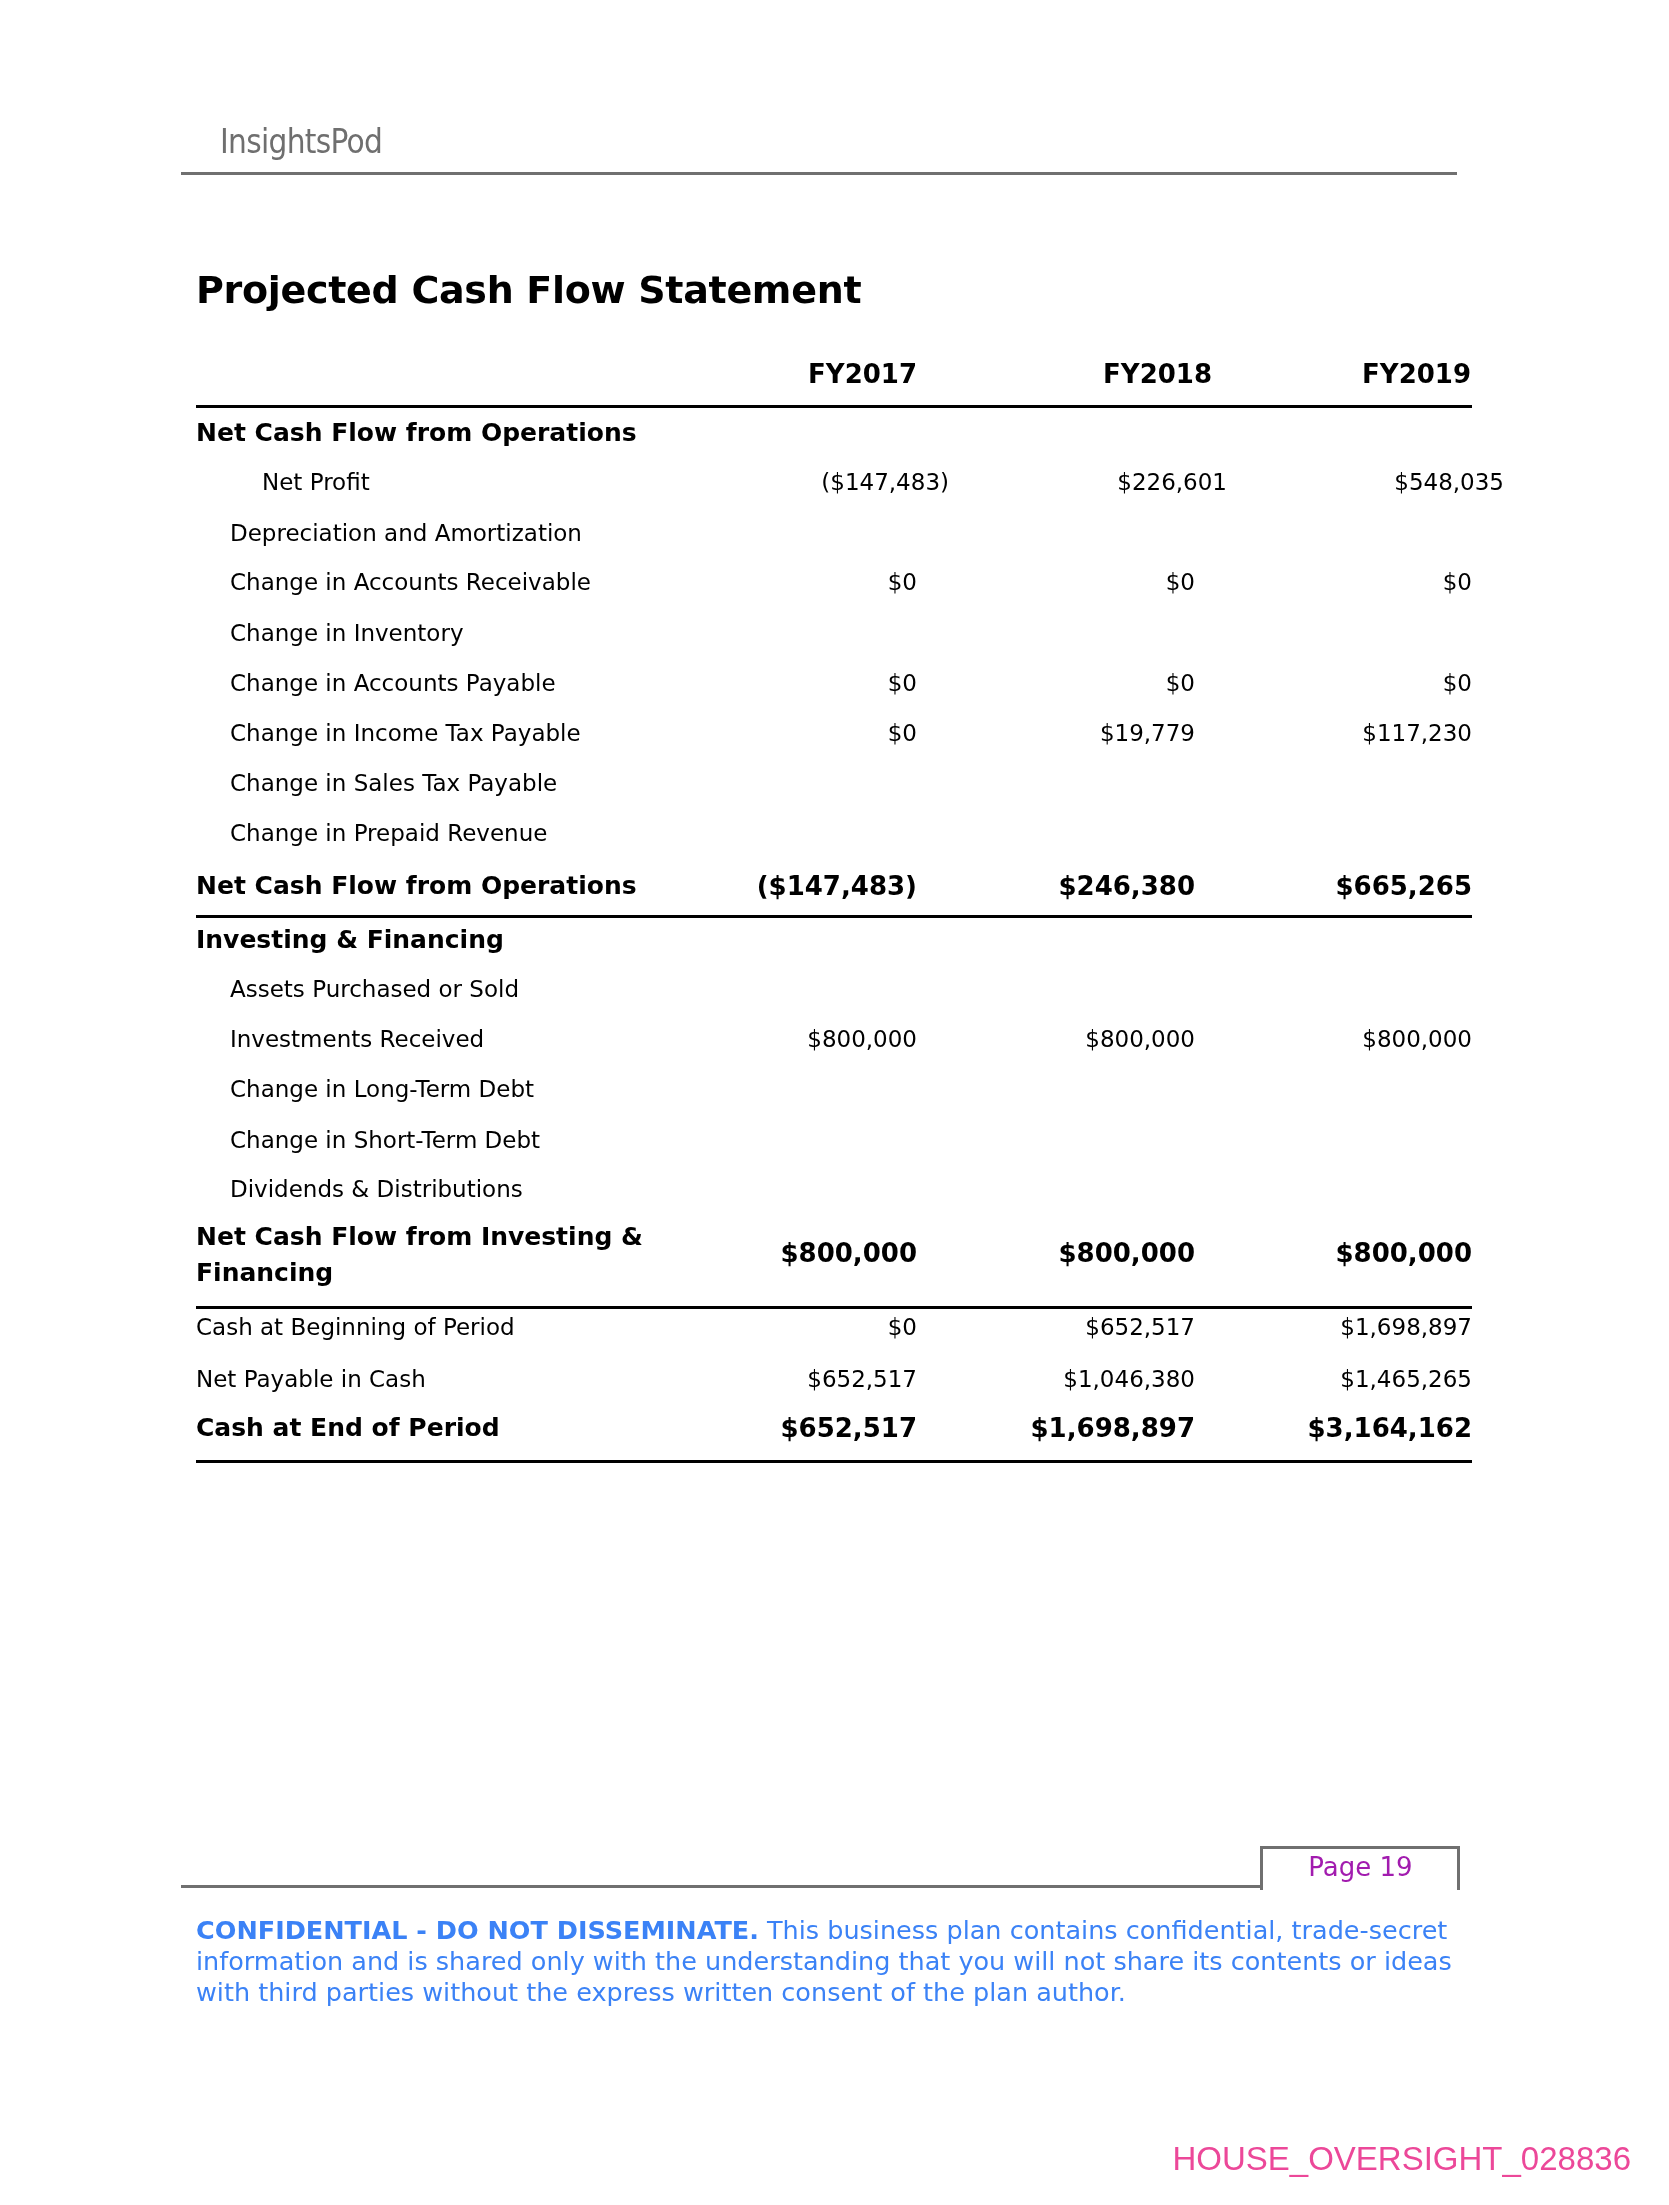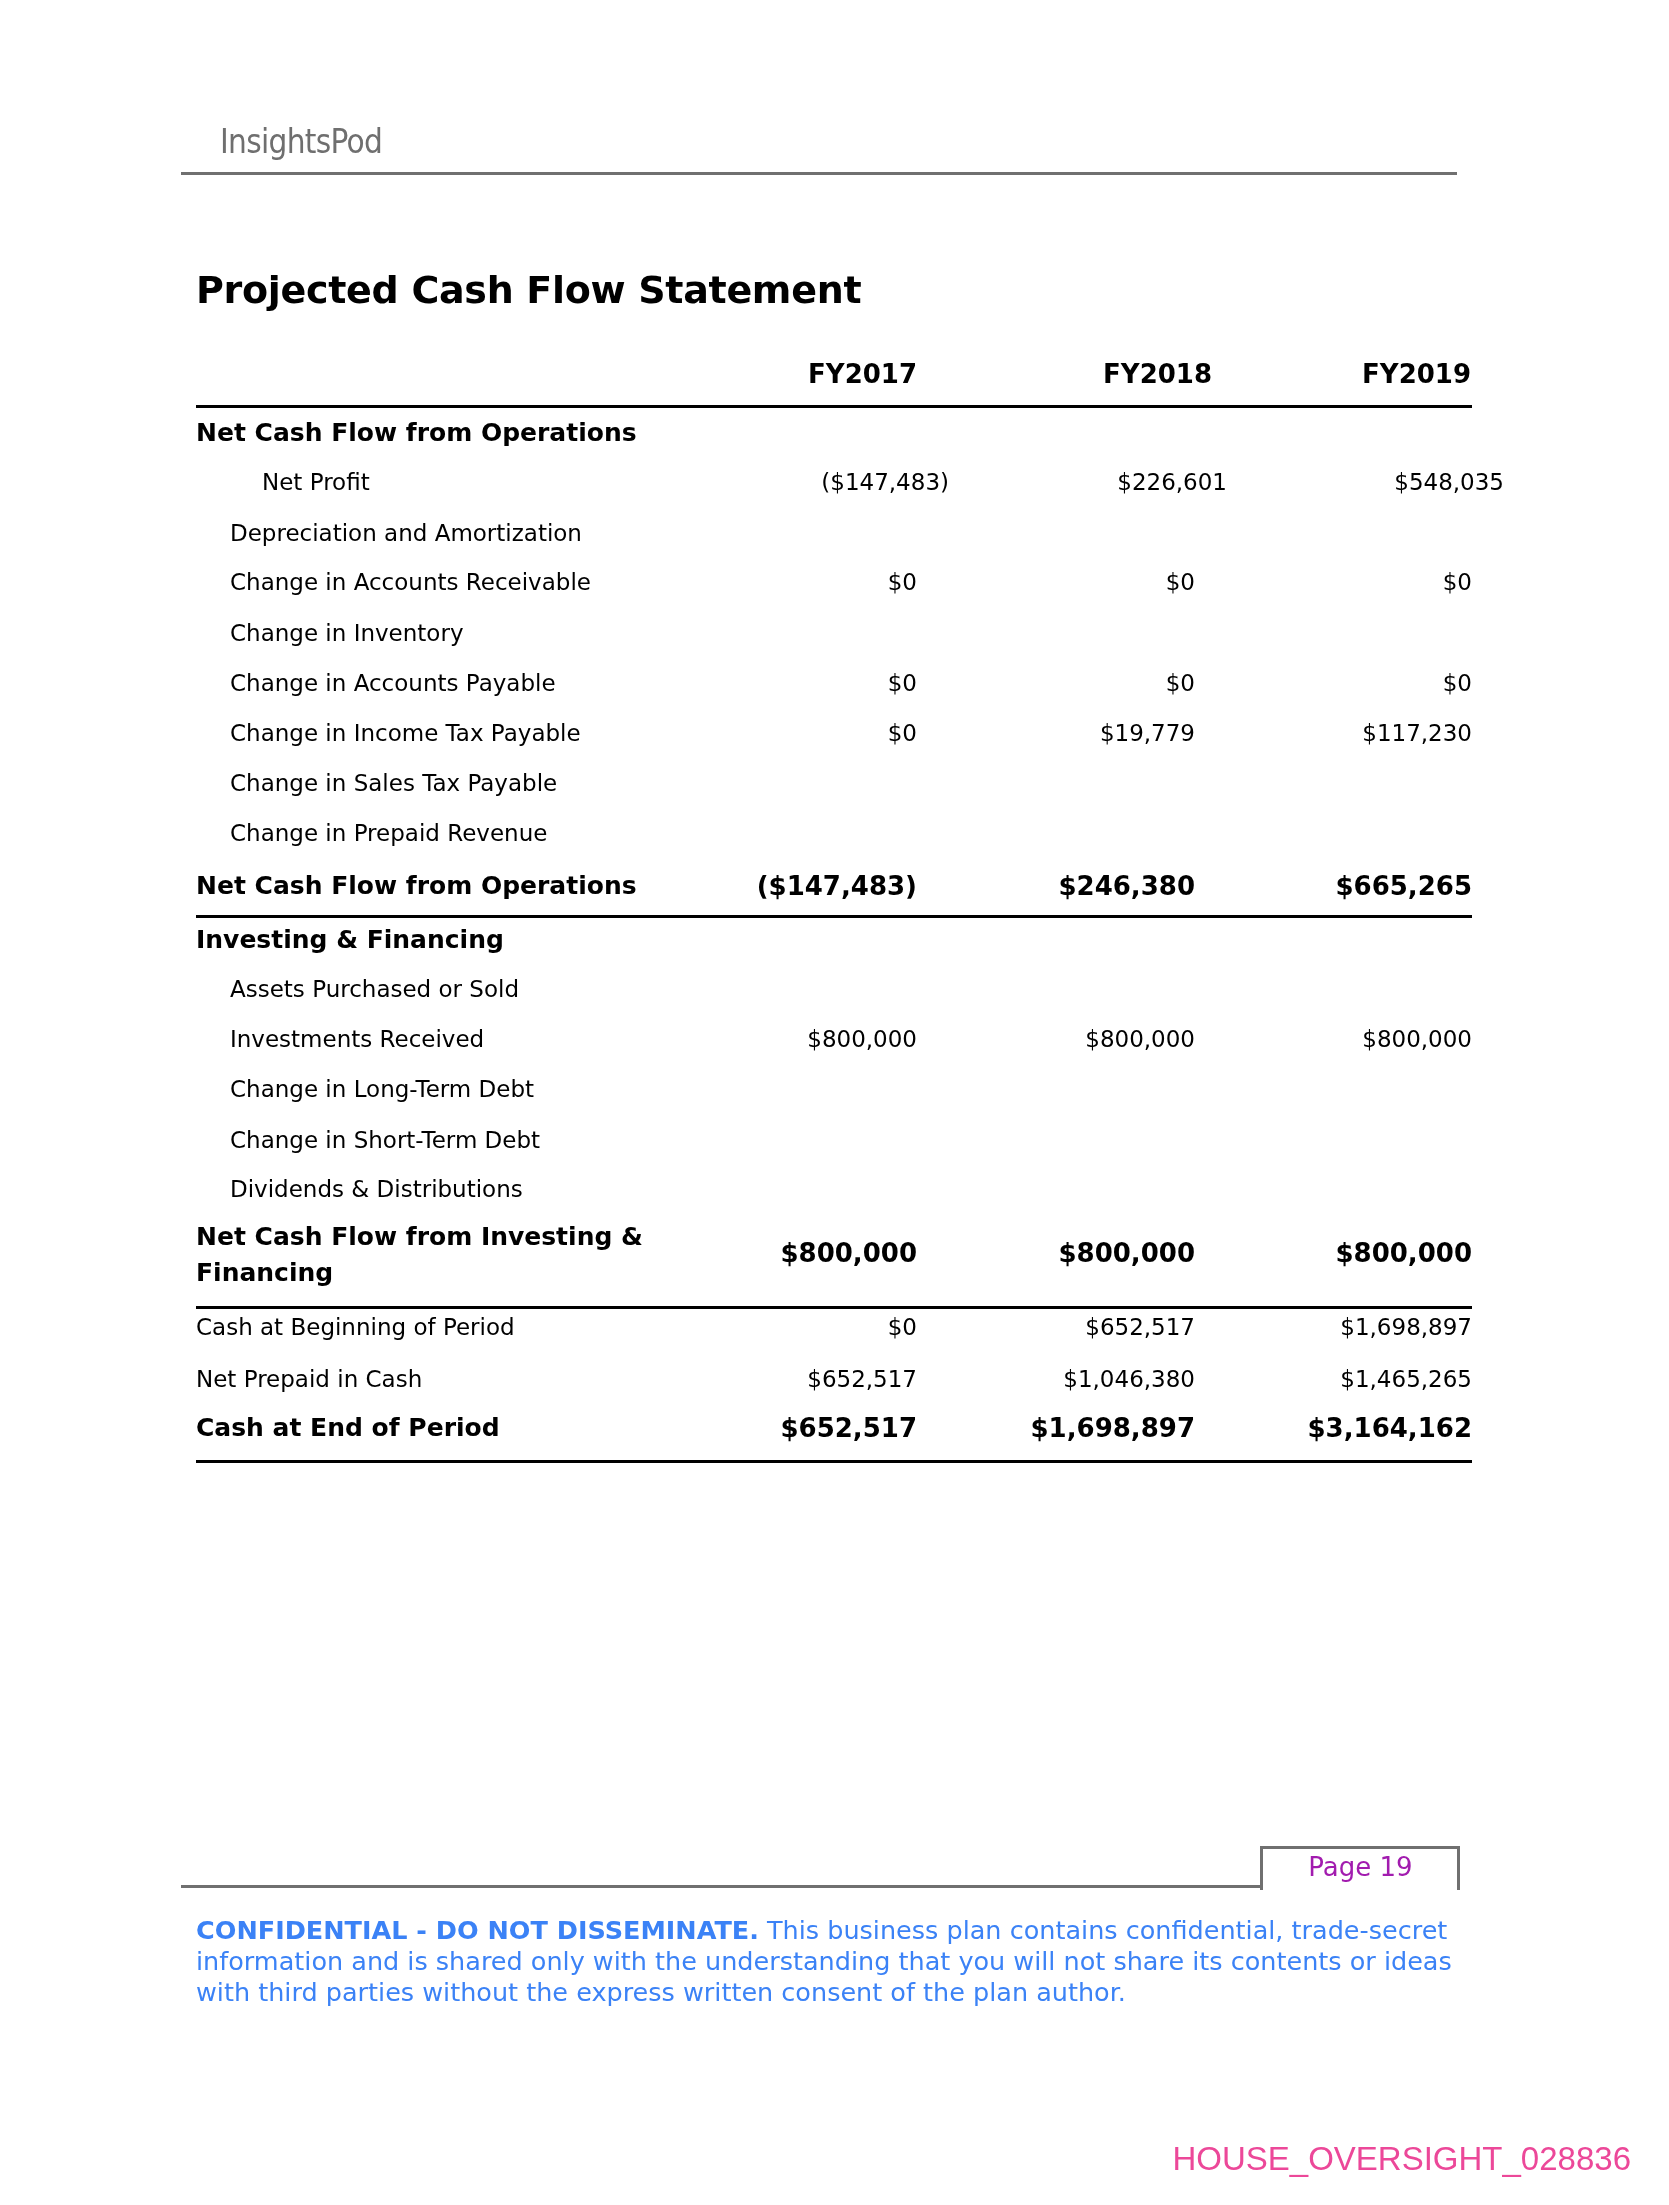--- a/index.html
+++ b/index.html
@@ -149,21 +149,21 @@
   </div>
   <div class="rule" style="top:1306px;"></div>
 
   <div class="row" style="top:1314px;">
     <span class="lbl flush">Cash at Beginning of Period</span>
     <span class="val c0">$0</span>
     <span class="val c1">$652,517</span>
     <span class="val c2">$1,698,897</span>
   </div>
   <div class="row" style="top:1366px;">
-    <span class="lbl flush">Net Prepaid in Cash</span>
+    <span class="lbl flush">Net Payable in Cash</span>
     <span class="val c0">$652,517</span>
     <span class="val c1">$1,046,380</span>
     <span class="val c2">$1,465,265</span>
   </div>
   <div class="row" style="top:1413px;">
     <span class="lbl flush bold">Cash at End of Period</span>
     <span class="val c0 bold">$652,517</span>
     <span class="val c1 bold">$1,698,897</span>
     <span class="val c2 bold">$3,164,162</span>
   </div>

